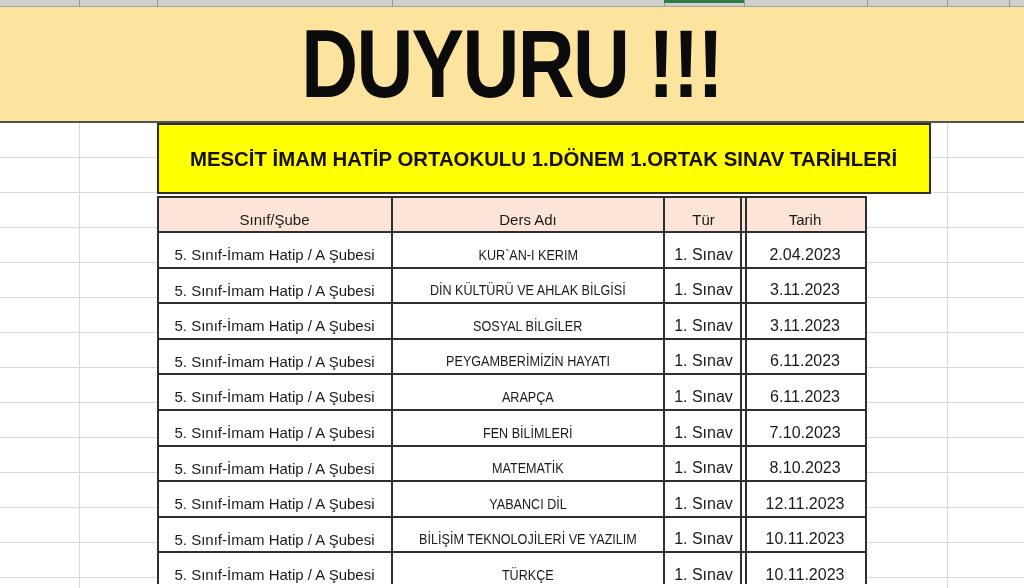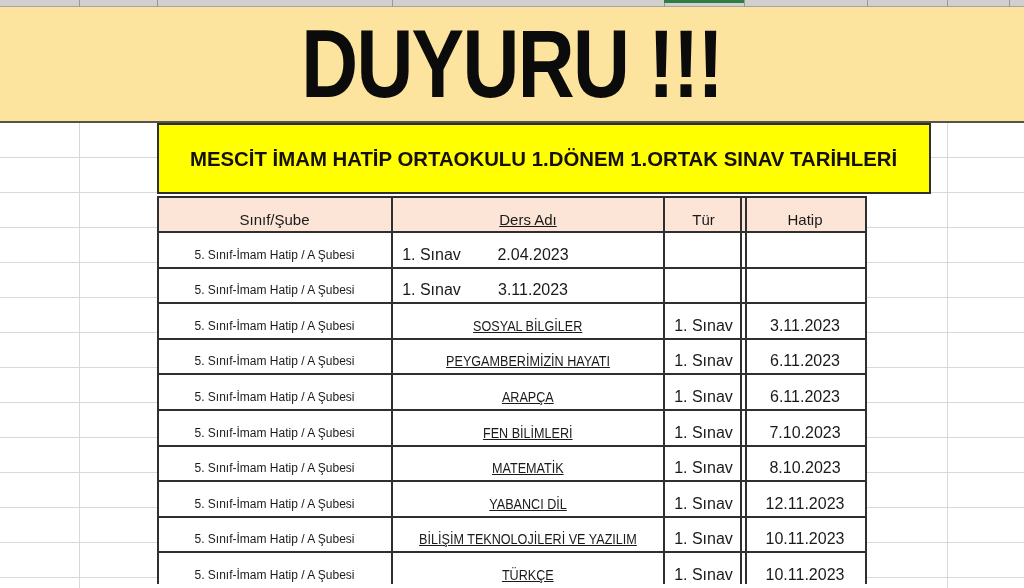--- a/index.html
+++ b/index.html
@@ -34,22 +34,22 @@
   .ann-title span { font-weight:bold; font-size:21px; color:#151008; white-space:nowrap;
                     transform:scaleX(0.97); }
 
   
   .trow { position:absolute; left:157px; width:710px; height:47px; background:#ffffff;
           border-top:2px solid #2f2f2f; border-bottom:2px solid #8b5cf6;
           display:flex; align-items:stretch; }
   .trow.header { background:#fce4d6; }
   .cell { display:flex; align-items:center; justify-content:center; overflow:hidden;
           font-size:16px; color:#1a1a1a; white-space:nowrap; }
-  .cell.c1 { width:235px; font-size:12px; }
-  .cell.c2 { width:272px;text-decoration:underline; }
+  .cell.c1 { width:235px; font-size:15px; }
+  .cell.c2 { width:272px; }
   .cell.c2 span { display:inline-block; transform:scaleX(0.9); font-size:14px; }
   .cell.c3 { width:79px; }
   .cell.c4 { width:124px; }
   .trow.header .cell { font-size:15px; }
   .trow.header .cell.c2 span { transform:none; font-size:15px; }
 
   
   .tv { position:absolute; top:196px; height:388px; width:2px; background:#2f2f2f; z-index:5; }
 </style>
 </head>
@@ -81,30 +81,36 @@
   <div class="ann-title">
     <span>MESCİT İMAM HATİP ORTAOKULU 1.DÖNEM 1.ORTAK SINAV TARİHLERİ</span>
   </div>
 
   <div class="trow header" style="top:196px">
     <div class="cell c1">Sınıf/Şube</div>
     <div class="cell c2">
         <span>Ders Adı</span>
       </div>
     <div class="cell c3">Tür</div>
-    <div class="cell c4">Hatip</div>
+    <div class="cell c4">Tarih</div>
   </div>
 
   <div class="trow" style="top:231px">
     <div class="cell c1">5. Sınıf-İmam Hatip / A Şubesi</div>
+    <div class="cell c2">
+        <span>KUR`AN-I KERIM</span>
+      </div>
     <div class="cell c3">1. Sınav</div>
     <div class="cell c4">2.04.2023</div>
   </div>
   <div class="trow" style="top:266.6px">
     <div class="cell c1">5. Sınıf-İmam Hatip / A Şubesi</div>
+    <div class="cell c2">
+        <span>DİN KÜLTÜRÜ VE AHLAK BİLGİSİ</span>
+      </div>
     <div class="cell c3">1. Sınav</div>
     <div class="cell c4">3.11.2023</div>
   </div>
   <div class="trow" style="top:302.2px">
     <div class="cell c1">5. Sınıf-İmam Hatip / A Şubesi</div>
     <div class="cell c2">
         <span>SOSYAL BİLGİLER</span>
       </div>
     <div class="cell c3">1. Sınav</div>
     <div class="cell c4">3.11.2023</div>

